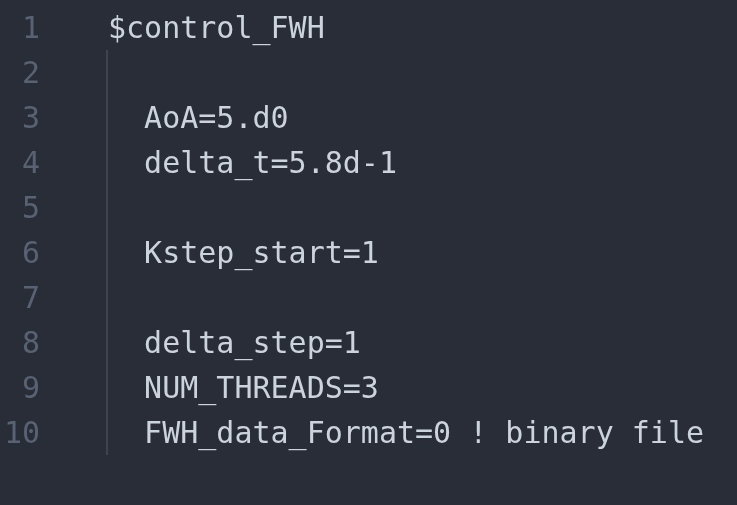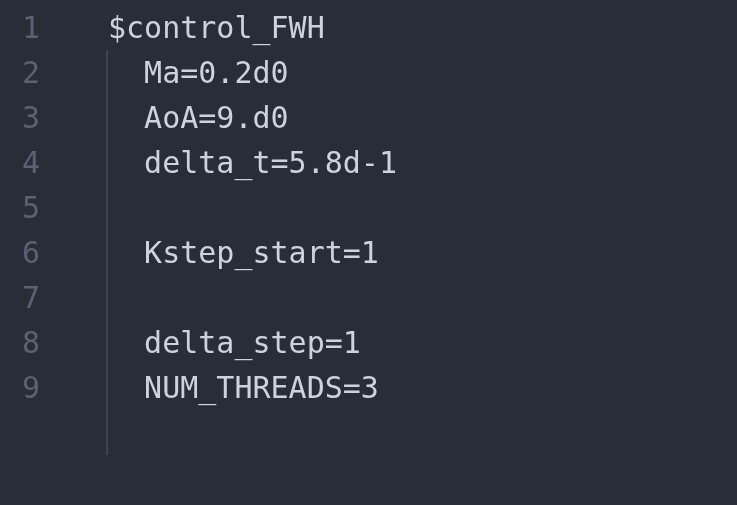--- a/index.html
+++ b/index.html
@@ -53,25 +53,24 @@
 
 <div class="editor">
   <div class="indent-guide"></div>
 
   <div class="line">
     <div class="ln">1</div>
     <div class="code">$control_FWH</div>
   </div>
   <div class="line">
     <div class="ln">2</div>
-    <div class="code">  Ma=0.2d0</div>
   </div>
   <div class="line">
     <div class="ln">3</div>
-    <div class="code">  AoA=9.d0</div>
+    <div class="code">  AoA=5.d0</div>
   </div>
   <div class="line">
     <div class="ln">4</div>
     <div class="code">  delta_t=5.8d-1</div>
   </div>
   <div class="line">
     <div class="ln">5</div>
   </div>
   <div class="line">
     <div class="ln">6</div>
@@ -81,13 +80,17 @@
     <div class="ln">7</div>
   </div>
   <div class="line">
     <div class="ln">8</div>
     <div class="code">  delta_step=1</div>
   </div>
   <div class="line">
     <div class="ln">9</div>
     <div class="code">  NUM_THREADS=3</div>
   </div>
+  <div class="line">
+    <div class="ln">10</div>
+    <div class="code">  FWH_data_Format=0 ! binary file</div>
+  </div>
 </div>
 
 </body></html>

